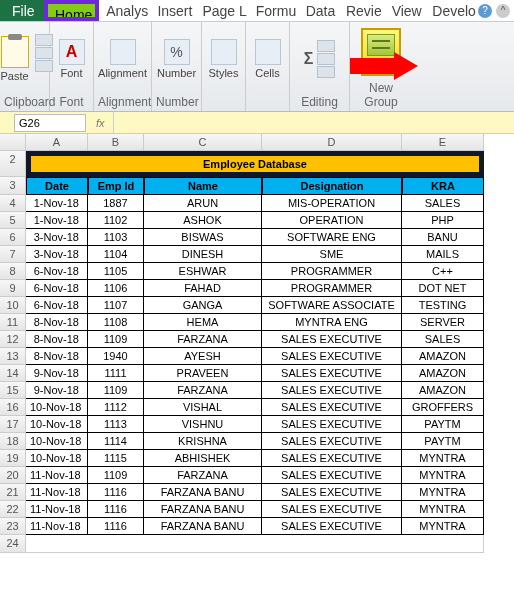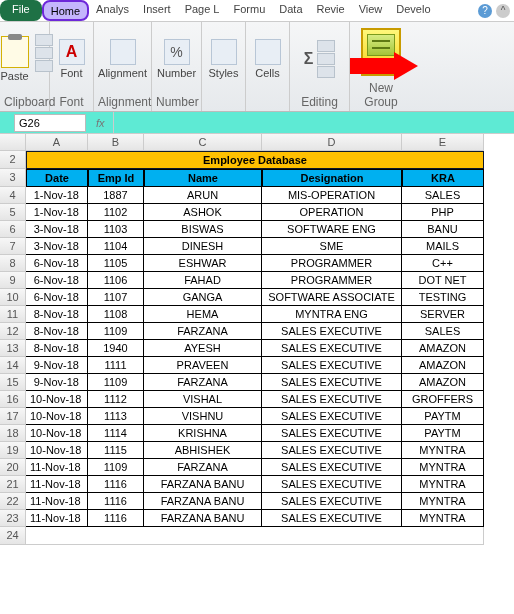--- a/index.html
+++ b/index.html
@@ -1,22 +1,22 @@
 <!DOCTYPE html>
 <html><head>
 <meta charset="utf-8">
 <style>
 * { box-sizing: border-box; margin: 0; padding: 0; }
 body { font-family: "Segoe UI", Tahoma, sans-serif; font-size: 11px; background: #fff; width: 514px; }
 
 
 .tabs { display: flex; background: #fff; border-bottom: 1px solid #ccc; height: 22px; align-items: stretch; }
-.tab { padding: 3px 7px; font-size: 11px; cursor: pointer; color: #444; white-space: nowrap; overflow: hidden; border-radius: 8px; }
+.tab { padding: 3px 7px; font-size: 14px; cursor: pointer; color: #444; white-space: nowrap; overflow: hidden; }
 .tab.file { background: #217346; background: #1e7145; color: #fff; padding: 3px 12px; }
-.tab.active { background: #c4b5fd; border: 2px solid #6d28d9; color: #000; }
+.tab.active { background: #84cc16; border: 4px solid #6d28d9; color: #000; }
 .help-icons { margin-left: auto; display: flex; gap: 4px; align-items: center; padding-right: 4px; }
 .help-icons span { width: 14px; height: 14px; border-radius: 50%; background: #5b9bd5; color:#fff; font-size:10px; text-align:center; line-height:14px; }
 
 
 .ribbon { display: flex; background: linear-gradient(#f5f6f7,#e6e9ec); border-bottom: 1px solid #bbb; height: 90px; position: relative; }
 .group { border-right: 1px solid #ccc; padding: 2px 4px 0 4px; display: flex; flex-direction: column; align-items: center; justify-content: space-between; }
 .group-label { font-size: 12px; color: #666; text-align: center; padding: 1px 0 2px 0; width: 100%; }
 .group-body { display: flex; flex-direction: column; align-items: center; justify-content: center; flex: 1; gap: 2px; }
 .big-btn { display: flex; flex-direction: column; align-items: center; font-size: 11px; color: #444; gap: 2px; padding: 2px 4px; }
 .mini { width: 16px; height: 16px; background: #dde3ea; border: 1px solid #b8c2cc; }
@@ -25,31 +25,31 @@
 .form-btn { background: linear-gradient(#fff77a,#f7d117); border: 2px solid #c89b00; width: 40px; height: 48px; display:flex; flex-direction:column; align-items:center; justify-content:center; gap:2px; }
 .form-icon { width: 28px; height: 22px; background: linear-gradient(#d8ec82,#a4c639); border:1px solid #7a9a1b; position:relative; }
 .form-icon::before, .form-icon::after { content:""; position:absolute; left:4px; right:4px; height:2px; background:#5f7a14; }
 .form-icon::before { top:5px; } .form-icon::after { top:12px; }
 .arrow { position:absolute; left: 350px; top: 30px; width: 70px; height: 28px; }
 .arrow-body { position:absolute; left:0; top:6px; width:46px; height:16px; background:red; }
 .arrow-head { position:absolute; left:44px; top:0; width:0; height:0; border-top:14px solid transparent; border-bottom:14px solid transparent; border-left:24px solid red; }
 .sigma { font-size: 16px; font-weight: bold; color:#555; }
 
 
-.fbar { display:flex; align-items:center; border-bottom:1px solid #ccc; height:22px; background:#5eead4; }
+.fbar { display:flex; align-items:center; border-bottom:1px solid #ccc; height:22px; background:#fef9c3; }
 .namebox { width: 72px; border:1px solid #bbb; background:#fff; margin:2px 2px 2px 14px; padding:2px 4px; font-size:11px; }
 .fx { font-style: italic; color:#777; padding: 0 8px; }
 .fxline { flex:1; border-left:1px solid #ccc; height:100%; }
 
 
 .sheet { display: grid; grid-template-columns: 26px 62px 56px 118px 140px 82px; font-size: 11px; }
 .corner, .colhdr, .rowhdr { background: linear-gradient(#f7f7f7,#e5e5e5); border-right:1px solid #ccc; border-bottom:1px solid #ccc; text-align:center; padding:2px 0; color:#555; }
 .rowhdr { border-right:1px solid #ccc; }
 .cell { border-right:1px solid #000; border-bottom:1px solid #000; padding:2px 4px; text-align:center; background:#fff; overflow:hidden; white-space:nowrap; }
-.merge-title { grid-column: 2 / 7; background:#ffc000; font-weight:bold; text-align:center; border:1px solid #0f172a; padding:2px 0; }
+.merge-title { grid-column: 2 / 7; background:#ffc000; font-weight:bold; text-align:center; border:5px solid #0f172a; padding:2px 0; }
 .hdr { background:#00b0f0; font-weight:bold; border:1px solid #000; text-align:center; padding:2px 0; }
 .date-cell { text-align:right; padding-right:8px; }
 .row24-empty { grid-column: 2 / 7; border-bottom:1px solid #ccc; border-right:1px solid #ccc; height:18px; }
 .below { height:6px; background:#fff; border-top:0; }
 
 .icon-generic { width:26px; height:26px; background:#e8eef5; border:1px solid #b8c6d6; }
 .small-stack { display:flex; flex-direction:column; gap:1px; }
 .small-stack .mini { width:18px; height:12px; }
 </style>
 </head>

